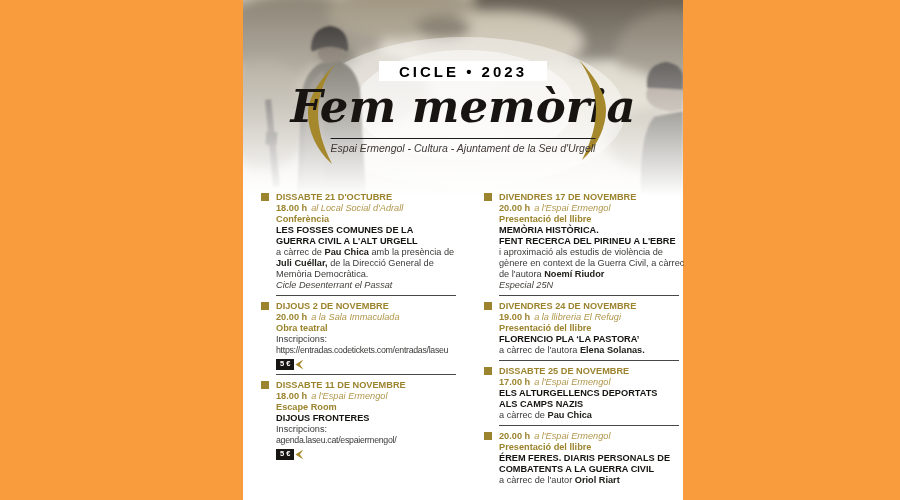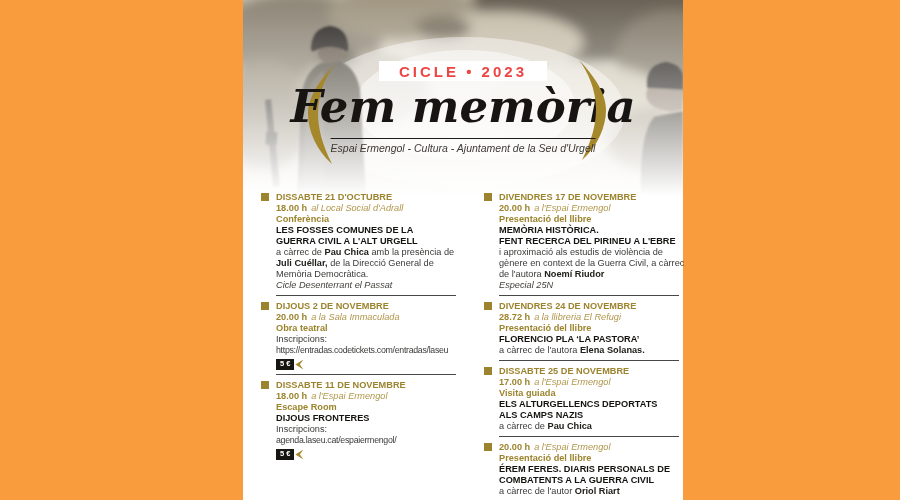--- a/index.html
+++ b/index.html
@@ -8,21 +8,21 @@
     background:#F89C3E;
     font-family:"Liberation Sans",sans-serif;
   }
   .poster{position:absolute;left:243px;top:0;width:440px;height:500px;background:#ffffff}
   .photo{position:absolute;left:0;top:0;width:440px;height:196px;overflow:hidden}
   .photo svg{display:block}
 
   .cycle-box{
     position:absolute;top:61px;left:50%;transform:translateX(-50%);
     background:#ffffff;padding:2px 20px 1px;
-    font-size:15px;font-weight:600;letter-spacing:3px;color:#ef4444;white-space:nowrap;
+    font-size:15px;font-weight:600;letter-spacing:3px;color:#000000;white-space:nowrap;
   }
   .main-title{
     position:absolute;top:80px;left:50%;transform:translateX(-50%);
     font-family:"DejaVu Serif","Liberation Serif",serif;font-style:italic;font-weight:700;
     font-size:45px;color:#171411;white-space:nowrap;
   }
   .subtitle{
     position:absolute;top:138px;left:50%;transform:translateX(-50%);
     font-size:10.5px;font-style:italic;color:#3e3933;
     border-top:1px solid #1b1b1b;padding-top:3px;white-space:nowrap;
@@ -166,31 +166,30 @@
         <div class="ev-type">Presentació del llibre</div>
         <div class="ev-title">MEMÒRIA HISTÒRICA.</div>
         <div class="ev-title">FENT RECERCA DEL PIRINEU A L'EBRE</div>
         <div class="ev-desc"><span>i aproximació als estudis de violència de gènere en context de la Guerra Civil, a càrrec de l'autora </span><span class="b">Noemí Riudor</span></div>
         <div class="ev-note">Especial 25N</div>
       </div>
       <div class="divider"></div>
       <div class="event">
         <span class="bullet"></span>
         <div class="ev-date">DIVENDRES 24 DE NOVEMBRE</div>
-        <div class="ev-line"><span class="ev-time">28.72 h</span><span class="ev-venue">a la llibreria El Refugi</span></div>
+        <div class="ev-line"><span class="ev-time">19.00 h</span><span class="ev-venue">a la llibreria El Refugi</span></div>
         <div class="ev-type">Presentació del llibre</div>
         <div class="ev-title">FLORENCIO PLA ‘LA PASTORA’</div>
         <div class="ev-desc"><span>a càrrec de l'autora </span><span class="b">Elena Solanas.</span></div>
       </div>
       <div class="divider"></div>
       <div class="event">
         <span class="bullet"></span>
         <div class="ev-date">DISSABTE 25 DE NOVEMBRE</div>
         <div class="ev-line"><span class="ev-time">17.00 h</span><span class="ev-venue">a l'Espai Ermengol</span></div>
-        <div class="ev-type">Visita guiada</div>
         <div class="ev-title">ELS ALTURGELLENCS DEPORTATS</div>
         <div class="ev-title">ALS CAMPS NAZIS</div>
         <div class="ev-desc"><span>a càrrec de </span><span class="b">Pau Chica</span></div>
       </div>
       <div class="divider"></div>
       <div class="event">
         <span class="bullet"></span>
         <div class="ev-line"><span class="ev-time">20.00 h</span><span class="ev-venue">a l'Espai Ermengol</span></div>
         <div class="ev-type">Presentació del llibre</div>
         <div class="ev-title">ÉREM FERES. DIARIS PERSONALS DE</div>

